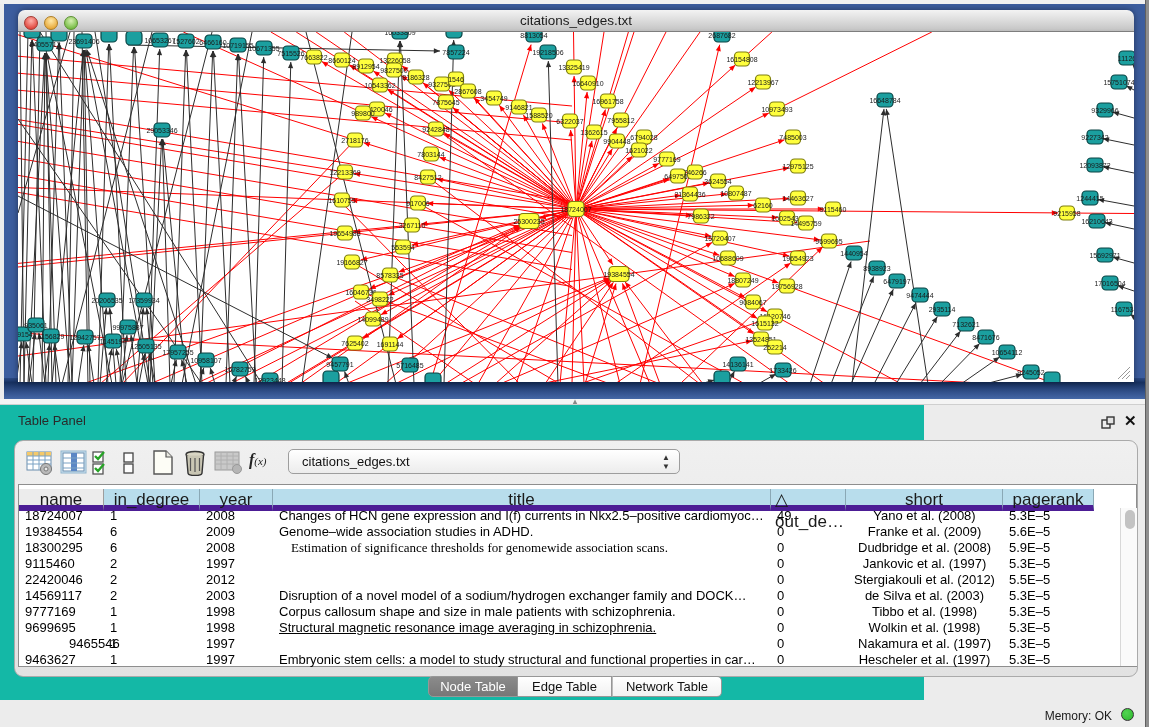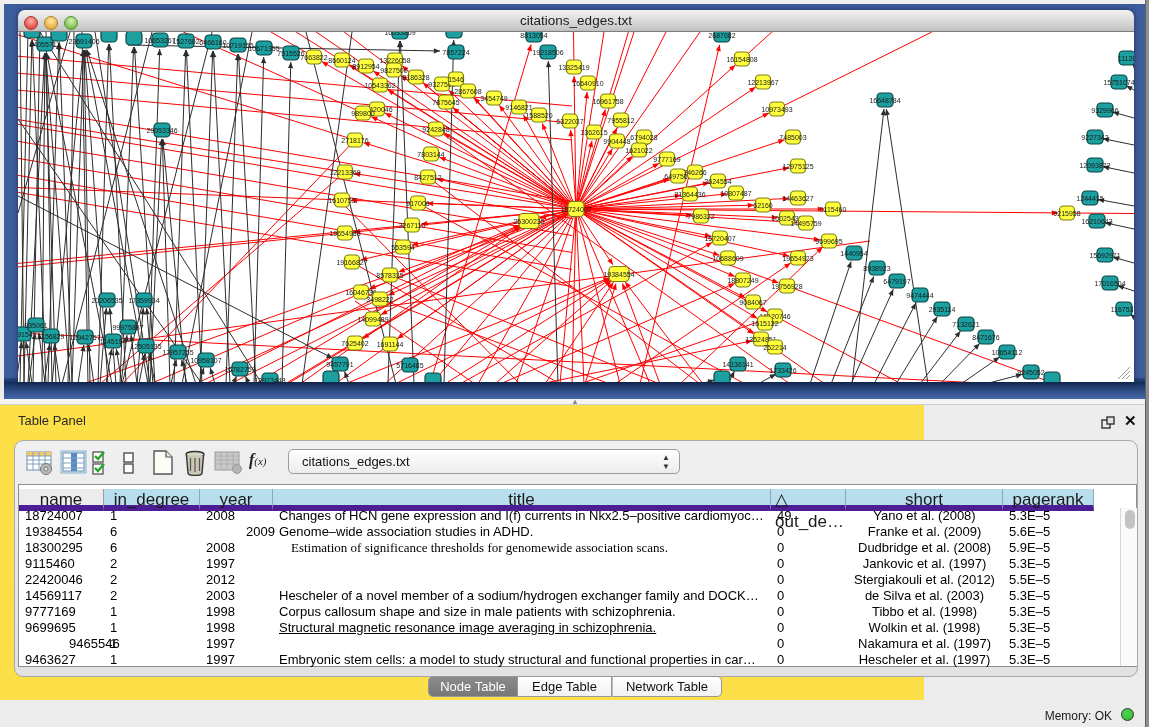--- a/index.html
+++ b/index.html
@@ -16,21 +16,21 @@
 
 #gwin{left:18px;top:10px;width:1116px;height:372px;border-radius:7px 7px 0 0;box-shadow:0 0 6px rgba(0,0,0,.45)}
 #titlebar{left:0;top:0;width:1116px;height:22px;border-radius:7px 7px 0 0;background:linear-gradient(180deg,#f3f3f3 0%,#dedede 45%,#c9c9c9 88%,#bdbdbd 100%);border-bottom:1px solid #7e7e7e}
 #titlebar .tl{position:absolute;top:6px;width:14px;height:14px;border-radius:50%}
 #title{width:1116px;text-align:center;font-size:13.5px;color:#1c1c1c;line-height:21px}
 #gcanvas{left:0;top:22px;width:1116px;height:350px;background:#fff;overflow:hidden}
 
 #divider{left:0;top:399px;width:1149px;height:6px;background:#f4f4f4;border-bottom:1px solid #cfcfcf}
 #divhandle{left:569px;top:398px;width:12px;height:7px;color:#888;font-size:9px;line-height:7px;text-align:center}
 
-#tparea{left:0;top:405px;width:924px;height:295px;background:#fde047}
+#tparea{left:0;top:405px;width:924px;height:295px;background:#14b8a6}
 #tptitle{left:18px;top:8px;font-size:13px;color:#2a2a2a}
 #floaticon{left:1101px;top:11px;width:14px;height:14px}
 #closeicon{left:1124px;top:7px;font-size:15px;font-weight:bold;color:#111}
 #panel{left:14px;top:35px;width:1124px;height:237px;background:linear-gradient(180deg,#f0f0f0,#e2e2e2);border:1px solid #aaa;border-radius:9px}
 
 .ticon{position:absolute;top:9px}
 #combo{left:273px;top:8px;width:392px;height:25px;background:linear-gradient(180deg,#ffffff,#ececec);border:1px solid #9d9d9d;border-radius:5px;font-size:13px;color:#111;line-height:23px;padding-left:13px}
 #combo .stepper{position:absolute;right:9px;top:3px;font-size:8px;color:#333;line-height:9px}
 
 #tbl{left:3px;top:43px;width:1119px;height:183px;background:#fff;border:1px solid #8e8e8e}
@@ -840,21 +840,21 @@
               <div class="cell" style="left:91px;width:84px;text-align:left;">1</div>
               <div class="cell" style="left:187px;width:61px;text-align:left;">2008</div>
               <div class="cell" style="left:260px;width:486px;text-align:left;">Changes of HCN gene expression and I(f) currents in Nkx2.5–positive cardiomyoc…</div>
               <div class="cell" style="left:758px;width:63px;text-align:left;">49</div>
               <div class="cell" style="left:833px;width:145px;text-align:center;">Yano et al. (2008)</div>
               <div class="cell" style="left:990px;width:79px;text-align:left;">5.3E–5</div>
             </div>
             <div class="trow" style="top:16px">
               <div class="cell" style="left:6px;width:73px;text-align:left;">19384554</div>
               <div class="cell" style="left:91px;width:84px;text-align:left;">6</div>
-              <div class="cell" style="left:187px;width:61px;text-align:left;margin-left:40px;">2009</div>
+              <div class="cell" style="left:187px;width:61px;text-align:left;">2009</div>
               <div class="cell" style="left:260px;width:486px;text-align:left;">Genome–wide association studies in ADHD.</div>
               <div class="cell" style="left:758px;width:63px;text-align:left;">0</div>
               <div class="cell" style="left:833px;width:145px;text-align:center;">Franke et al. (2009)</div>
               <div class="cell" style="left:990px;width:79px;text-align:left;">5.6E–5</div>
             </div>
             <div class="trow" style="top:32px">
               <div class="cell" style="left:6px;width:73px;text-align:left;">18300295</div>
               <div class="cell" style="left:91px;width:84px;text-align:left;">6</div>
               <div class="cell" style="left:187px;width:61px;text-align:left;">2008</div>
               <div class="cell" style="left:272px;width:486px;text-align:left;font-family:Liberation Serif, serif;">Estimation of significance thresholds for genomewide association scans.</div>
@@ -875,21 +875,21 @@
               <div class="cell" style="left:91px;width:84px;text-align:left;">2</div>
               <div class="cell" style="left:187px;width:61px;text-align:left;">2012</div>
               <div class="cell" style="left:758px;width:63px;text-align:left;">0</div>
               <div class="cell" style="left:833px;width:145px;text-align:center;">Stergiakouli et al. (2012)</div>
               <div class="cell" style="left:990px;width:79px;text-align:left;">5.5E–5</div>
             </div>
             <div class="trow" style="top:80px">
               <div class="cell" style="left:6px;width:73px;text-align:left;">14569117</div>
               <div class="cell" style="left:91px;width:84px;text-align:left;">2</div>
               <div class="cell" style="left:187px;width:61px;text-align:left;">2003</div>
-              <div class="cell" style="left:260px;width:486px;text-align:left;">Hescheler of a novel member of a sodium/hydrogen exchanger family and DOCK…</div>
+              <div class="cell" style="left:260px;width:486px;text-align:left;">Disruption of a novel model of a sodium/hydrogen exchanger family and DOCK…</div>
               <div class="cell" style="left:758px;width:63px;text-align:left;">0</div>
               <div class="cell" style="left:833px;width:145px;text-align:center;">de Silva et al. (2003)</div>
               <div class="cell" style="left:990px;width:79px;text-align:left;">5.3E–5</div>
             </div>
             <div class="trow" style="top:96px">
               <div class="cell" style="left:6px;width:73px;text-align:left;">9777169</div>
               <div class="cell" style="left:91px;width:84px;text-align:left;">1</div>
               <div class="cell" style="left:187px;width:61px;text-align:left;">1998</div>
               <div class="cell" style="left:260px;width:486px;text-align:left;">Corpus callosum shape and size in male patients with schizophrenia.</div>
               <div class="cell" style="left:758px;width:63px;text-align:left;">0</div>

